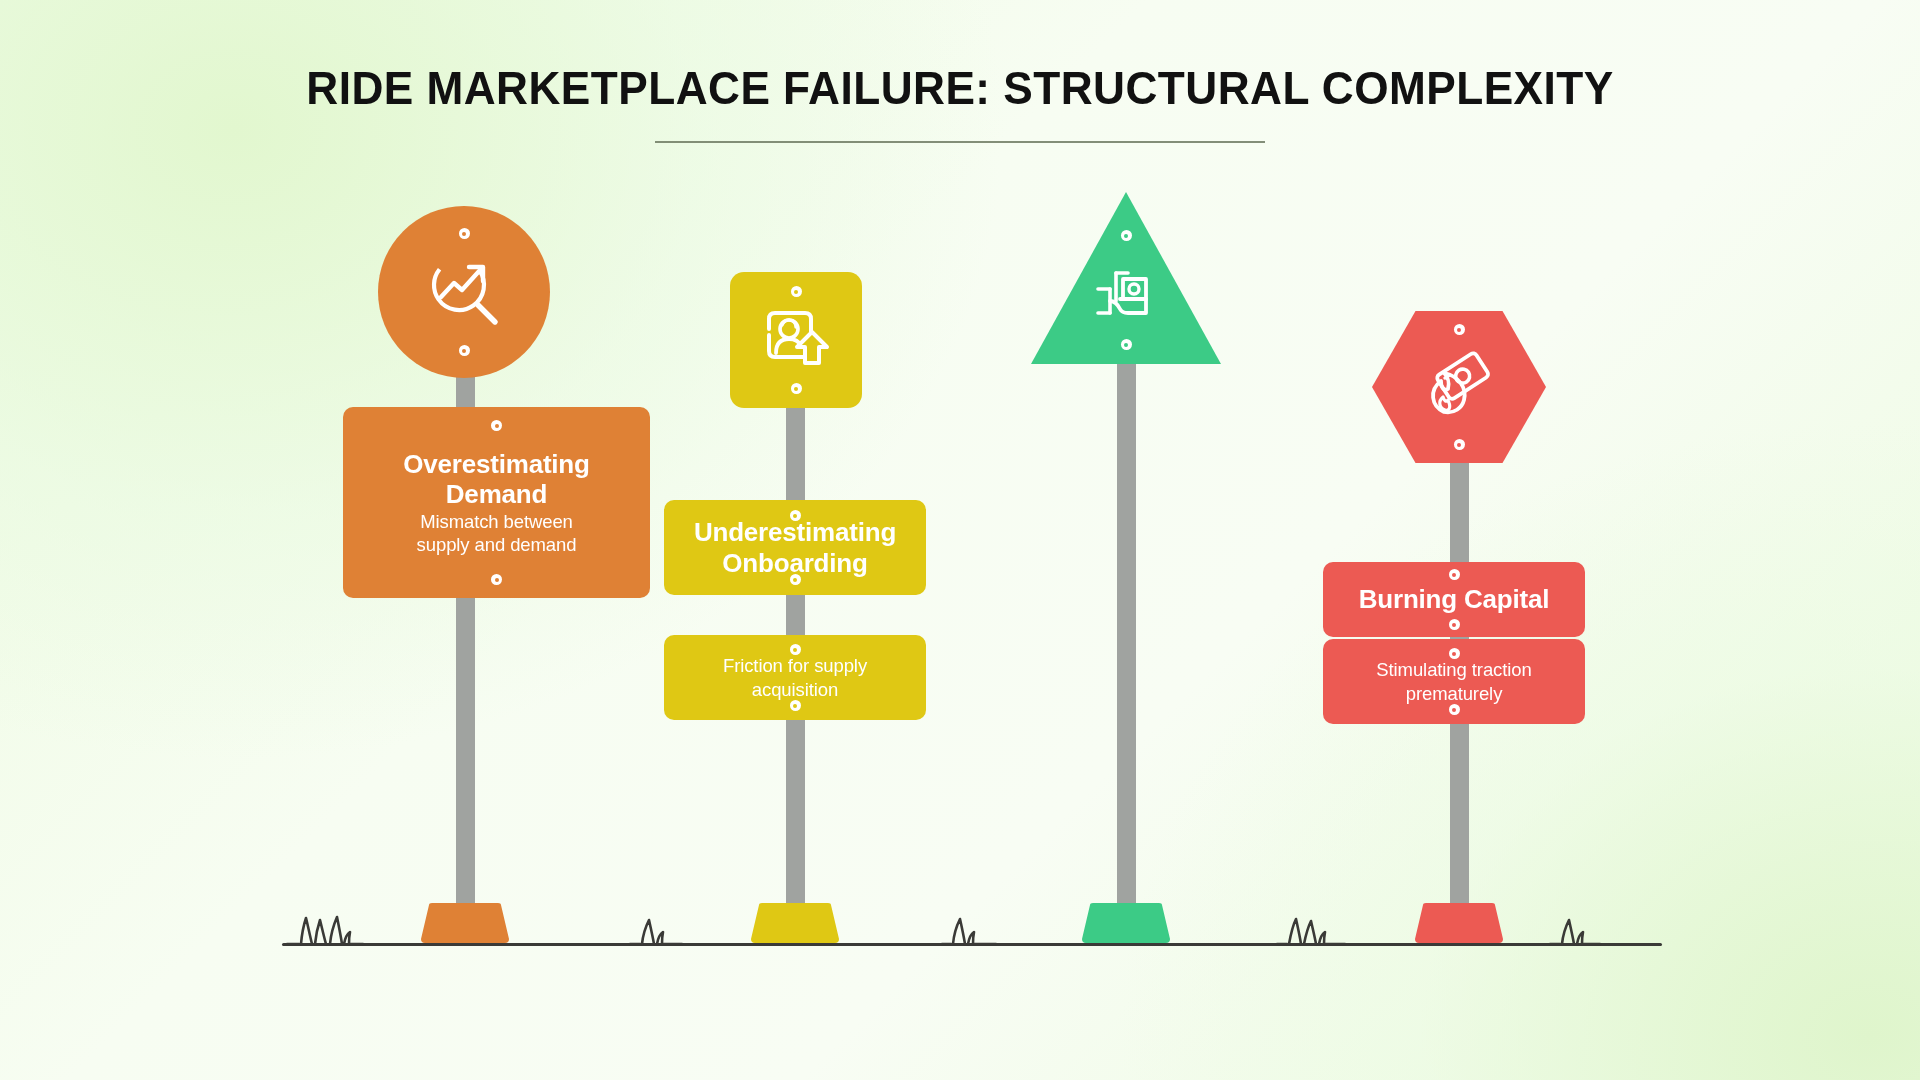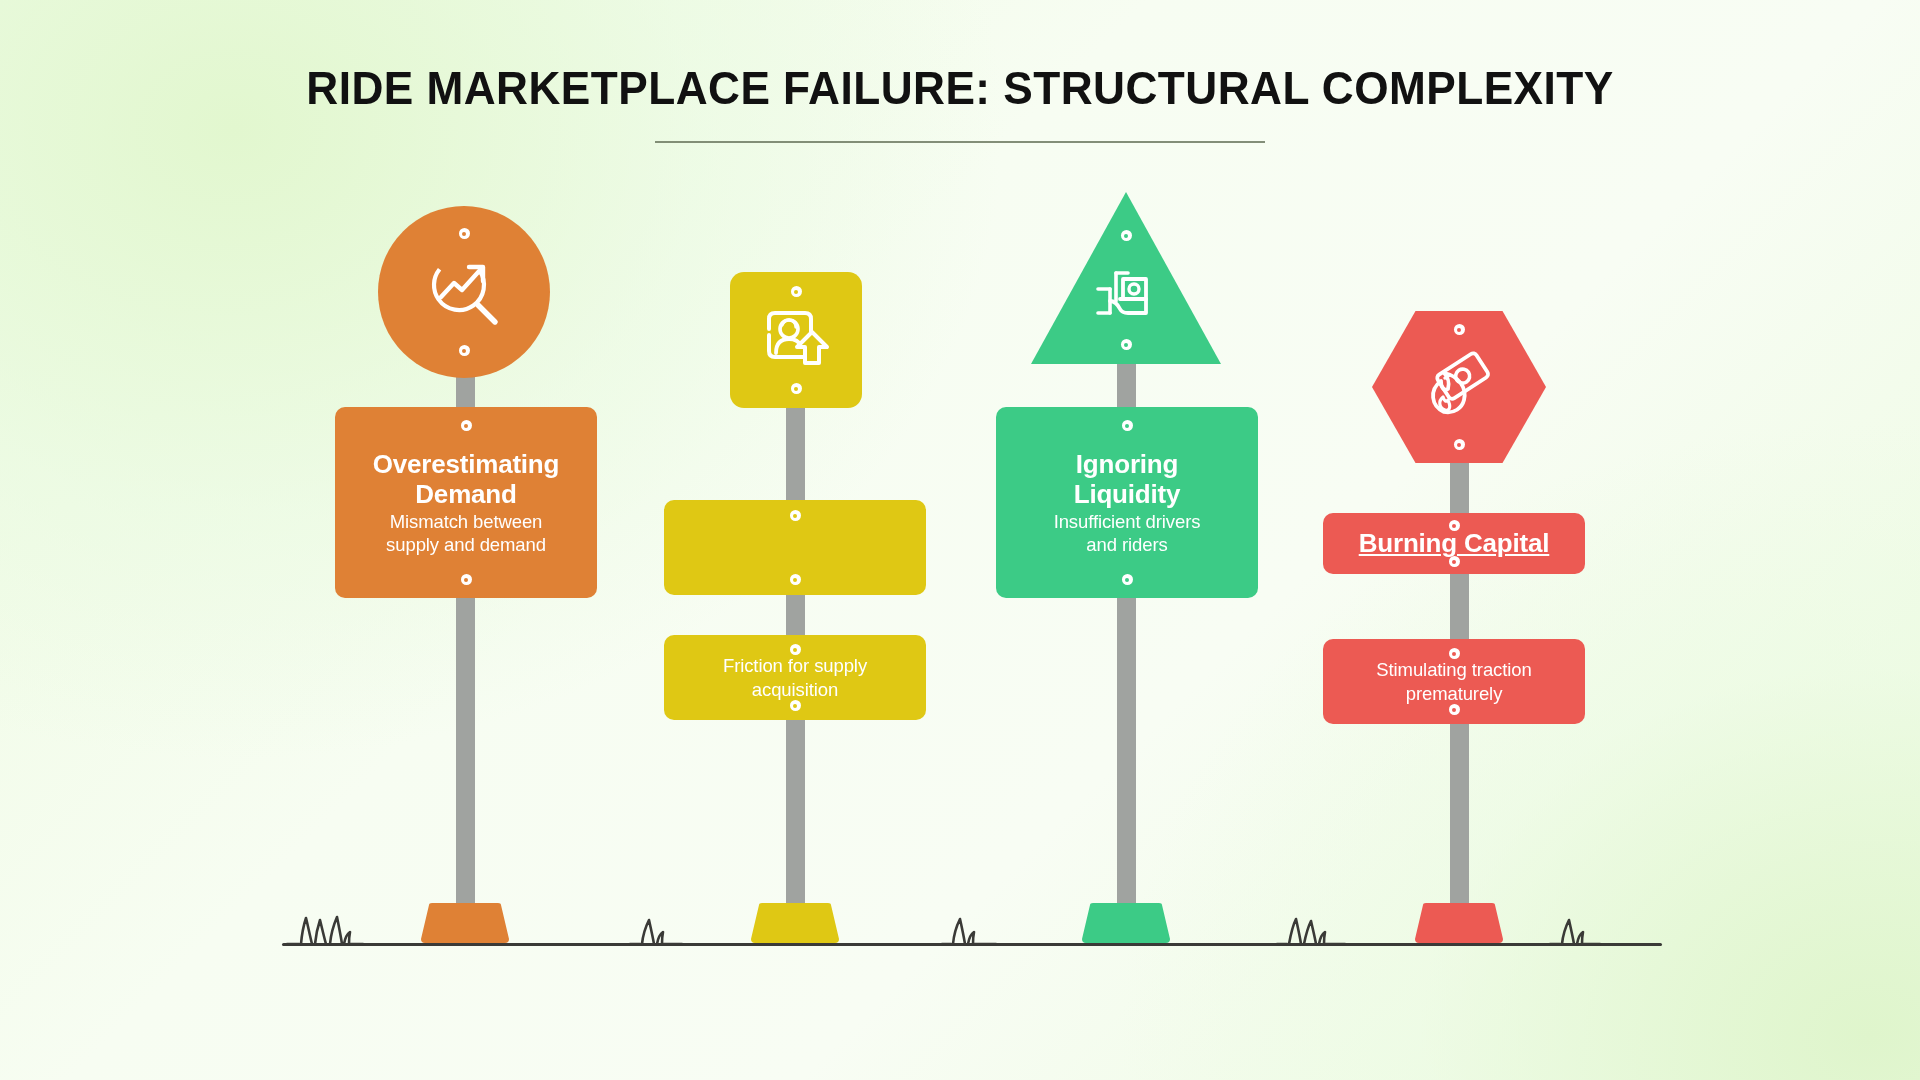--- a/index.html
+++ b/index.html
@@ -202,21 +202,21 @@
         <span style="display:block;width:4px;height:4px;border-radius:50%;background:#df8135;margin:3.5px 0 0 3.5px;"></span>
       </span>
     <svg class="glyph" width="86" height="86" viewBox="0 0 86 86">
       <circle cx="38" cy="36" r="25" fill="none" stroke="#ffffff" stroke-width="4.2" stroke-dasharray="110 48" transform="rotate(-35 38 36)"></circle>
       <path d="M20 48 L33 34 L41 41 L60 20" fill="none" stroke="#ffffff" stroke-width="4.4" stroke-linecap="round" stroke-linejoin="round"></path>
       <path d="M48 18 L62 18 L62 32" fill="none" stroke="#ffffff" stroke-width="4.4" stroke-linecap="round" stroke-linejoin="round"></path>
       <line x1="57" y1="56" x2="74" y2="73" stroke="#ffffff" stroke-width="5.4" stroke-linecap="round"></line>
     </svg>
   </div>
 
-  <div class="sign" style="left:335px; top:407px; width:262px; height:191px; background:#df8135;">
+  <div class="sign" style="left:343px; top:407px; width:307px; height:191px; background:#df8135;">
     <span class="screw top">
         <span style="display:block;width:4px;height:4px;border-radius:50%;background:#df8135;margin:3.5px 0 0 3.5px;"></span>
       </span>
     <div class="heading">
       <div>Overestimating</div>
       <div>Demand</div>
     </div>
     <div class="sub spaced">
       <div>Mismatch between</div>
       <div>supply and demand</div>
@@ -245,20 +245,24 @@
       <path d="M25 24 Q28 18 33 19 Q39 20 39 26" fill="none" stroke="#ffffff" stroke-width="3.4" stroke-linecap="round"></path>
       <path d="M19 52 Q19 38 32 38 Q41 38 44 45" fill="none" stroke="#ffffff" stroke-width="3.8" stroke-linecap="round"></path>
       <path d="M55 31 L70 46 L62 46 L62 62 L48 62 L48 46 L40 46 Z" fill="#dfc814" stroke="#ffffff" stroke-width="4" stroke-linejoin="round"></path>
     </svg>
   </div>
 
   <div class="sign" style="left:664px; top:500px; width:262px; height:95px; background:#dfc814;">
     <span class="screw top" style="top:10px;">
         <span style="display:block;width:4px;height:4px;border-radius:50%;background:#dfc814;margin:3.5px 0 0 3.5px;"></span>
       </span>
+    <div class="heading">
+      <div>Underestimating</div>
+      <div>Onboarding</div>
+    </div>
     <span class="screw bottom" style="bottom:10px;">
         <span style="display:block;width:4px;height:4px;border-radius:50%;background:#dfc814;margin:3.5px 0 0 3.5px;"></span>
       </span>
   </div>
 
   <div class="sign" style="left:664px; top:635px; width:262px; height:85px; background:#dfc814;">
     <span class="screw top" style="top:9px;">
         <span style="display:block;width:4px;height:4px;border-radius:50%;background:#dfc814;margin:3.5px 0 0 3.5px;"></span>
       </span>
     <div class="sub">
@@ -287,36 +291,20 @@
       <path d="M26 16 L26 44" fill="none" stroke="#ffffff" stroke-width="3.6" stroke-linecap="round"></path>
       <path d="M8 32 L20 32" fill="none" stroke="#ffffff" stroke-width="3.6" stroke-linecap="round"></path>
       <path d="M8 56 L20 56" fill="none" stroke="#ffffff" stroke-width="3.6" stroke-linecap="round"></path>
       <path d="M20 32 L20 56" fill="none" stroke="#ffffff" stroke-width="3.6" stroke-linecap="round"></path>
       <path d="M20 44 Q26 44 30 52 Q32 56 38 56 L56 56 L56 42 L30 42" fill="none" stroke="#ffffff" stroke-width="3.8" stroke-linecap="round" stroke-linejoin="round"></path>
       <path d="M33 22 L56 22 L56 42 L33 42 Z" fill="none" stroke="#ffffff" stroke-width="3.8" stroke-linejoin="round"></path>
       <circle cx="44" cy="32" r="5" fill="none" stroke="#ffffff" stroke-width="3.4"></circle>
     </svg>
   </div>
 
-  <div class="sign" style="left:996px; top:407px; width:262px; height:191px; background:#3ccb86;">
-    <span class="screw top">
-        <span style="display:block;width:4px;height:4px;border-radius:50%;background:#3ccb86;margin:3.5px 0 0 3.5px;"></span>
-      </span>
-    <div class="heading">
-      <div>Ignoring</div>
-      <div>Liquidity</div>
-    </div>
-    <div class="sub spaced">
-      <div>Insufficient drivers</div>
-      <div>and riders</div>
-    </div>
-    <span class="screw bottom">
-        <span style="display:block;width:4px;height:4px;border-radius:50%;background:#3ccb86;margin:3.5px 0 0 3.5px;"></span>
-      </span>
-  </div>
 
   <div class="post" style="left:1450px; top:390px; height:553px;"></div>
   <svg class="base" style="left:1413px; top:903px;" width="92" height="40" viewBox="0 0 92 40">
     <path d="M10 2 Q10 0 13 0 L79 0 Q82 0 82 2 L90 36 Q90 40 86 40 L6 40 Q2 40 2 36 Z" fill="#ec5a53"></path>
   </svg>
 
   <div class="icon-sign shape-hex" style="left:1372px; top:311px; width:174px; height:152px; background:#ec5a53;">
     <span class="screw top" style="top:13px;">
         <span style="display:block;width:4px;height:4px;border-radius:50%;background:#ec5a53;margin:3.5px 0 0 3.5px;"></span>
       </span>
@@ -327,21 +315,21 @@
       <g transform="rotate(-33 46 34)">
         <rect x="24" y="16" width="46" height="28" rx="4" fill="none" stroke="#ffffff" stroke-width="3.8"></rect>
         <circle cx="47" cy="30" r="7" fill="none" stroke="#ffffff" stroke-width="3.6"></circle>
         <line x1="31" y1="22" x2="37" y2="22" stroke="#ffffff" stroke-width="3.2" stroke-linecap="round"></line>
       </g>
       <path d="M26 66 C13 60 11 44 23 35 C23 43 27 45 30 43 C32 36 29 30 26 27 C41 30 49 42 46 54 C44 62 36 68 26 66 Z" fill="none" stroke="#ffffff" stroke-width="3.8" stroke-linejoin="round"></path>
       <path d="M27 64 C21 62 20 55 25 51 C26 55 28 56 30 54 C31 57 33 60 31 63 C30 64.5 28.5 64.6 27 64 Z" fill="none" stroke="#ffffff" stroke-width="3.2" stroke-linejoin="round"></path>
     </svg>
   </div>
 
-  <div class="sign" style="left:1323px; top:513px; width:262px; height:61px; background:#ec5a53;text-decoration:underline;">
+  <div class="sign" style="left:1323px; top:562px; width:262px; height:75px; background:#ec5a53;">
     <span class="screw top" style="top:7px;">
         <span style="display:block;width:4px;height:4px;border-radius:50%;background:#ec5a53;margin:3.5px 0 0 3.5px;"></span>
       </span>
     <div class="heading">
       <div>Burning Capital</div>
     </div>
     <span class="screw bottom" style="bottom:7px;">
         <span style="display:block;width:4px;height:4px;border-radius:50%;background:#ec5a53;margin:3.5px 0 0 3.5px;"></span>
       </span>
   </div>

